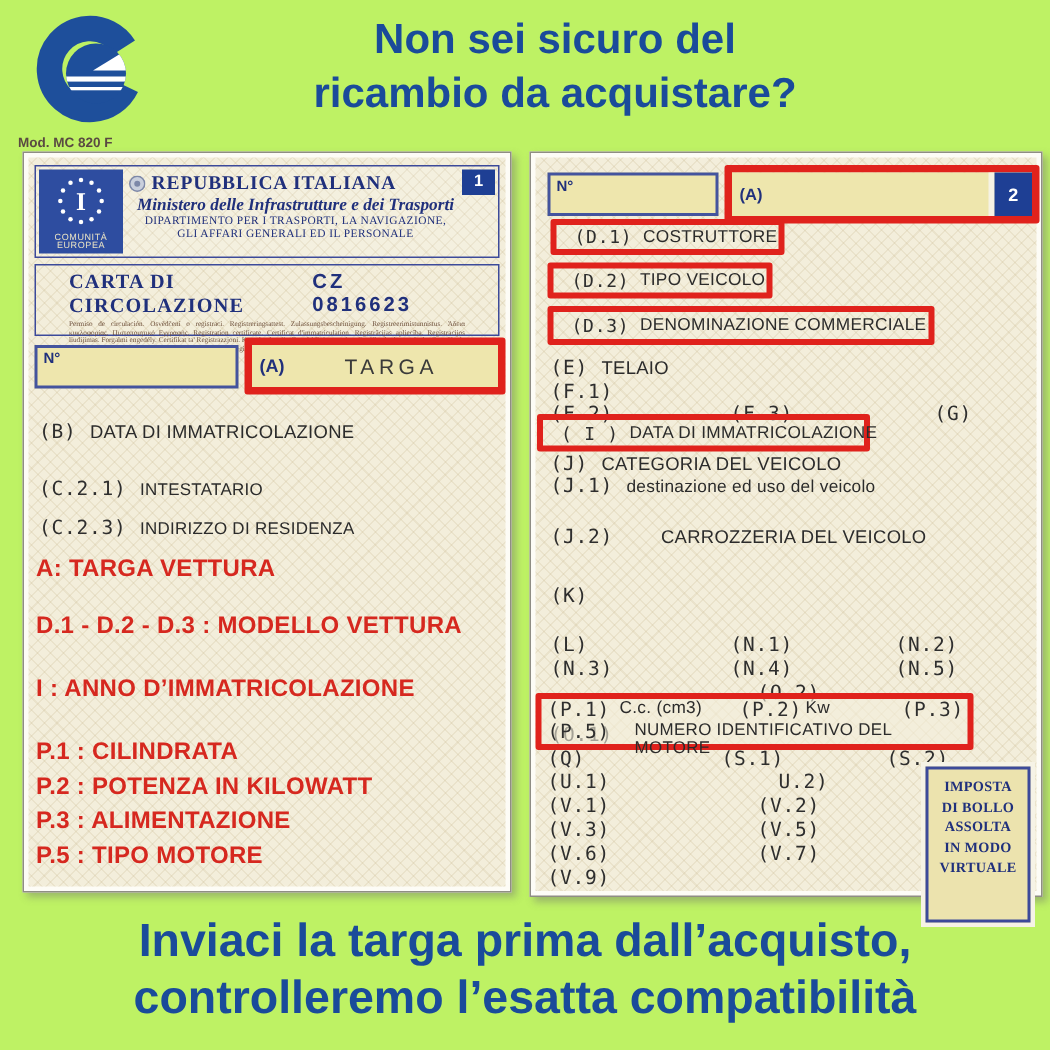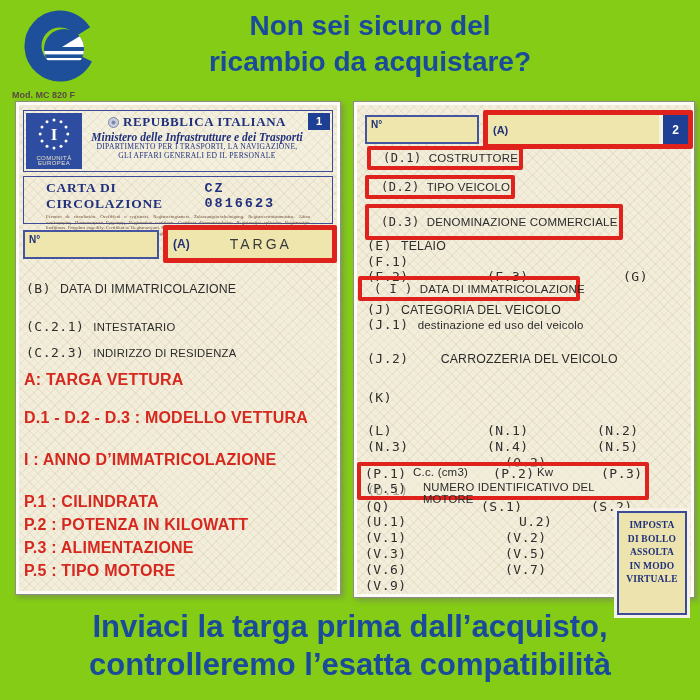--- a/index.html
+++ b/index.html
@@ -1,18 +1,18 @@
 <!DOCTYPE html>
 <html><head>
 <meta charset="utf-8">
 <style>
   * { margin:0; padding:0; box-sizing:border-box; }
   html,body { background:#ffffff; }
   .canvas {
-    position:relative; width:700px; height:700px; background:#84cc16;
+    position:relative; width:700px; height:700px; background:#bef264;
     font-family:"Liberation Sans", sans-serif; overflow:hidden;
   }
   
   .logo { position:absolute; left:24px; top:6px; width:72px; height:80px; }
   .headline {
     position:absolute; left:70px; top:8px; width:600px; text-align:center;
     color:#1a4b9a; font-weight:bold; font-size:28px; line-height:36px; letter-spacing:0;
   }
   .mod-label { position:absolute; left:12px; top:90px; font-size:9px; font-weight:bold; color:#5a4a42; }
   
@@ -33,37 +33,37 @@
   .header-box {
     position:absolute; left:4px; top:5px; width:310px; height:62px;
     border:1px solid #3c4a9a; background:rgba(255,255,255,.12);
   }
   .eu-box {
     position:absolute; left:2px; top:2px; width:56px; height:56px;
     background:#2e4da0; text-align:center; overflow:hidden;
   }
   .eu-box .eu-caption { color:#e9e3c4; font-size:6px; line-height:7px; letter-spacing:.4px; margin-top:-2px; }
   .mast { position:absolute; left:62px; top:3px; width:222px; text-align:center; color:#20307c; }
-  .mast-title-row { display:flex; align-items:center; justify-content:center; gap:4px; }
+  .mast-title-row { display:flex; align-items:center; gap:4px; }
   .mast-title { font-family:"Liberation Serif", serif; font-weight:bold; font-size:13px; letter-spacing:.6px; }
   .mast-ministry { font-family:"Liberation Serif", serif; font-weight:bold; font-style:italic; font-size:11.5px; margin-top:1px; }
   .mast-dept { font-family:"Liberation Serif", serif; font-size:7.6px; line-height:8.6px; letter-spacing:.3px; }
   .page-badge {
     position:absolute; background:#1e3f94; color:#fff; font-weight:bold; font-size:11px;
     width:22px; height:17px; line-height:17px; text-align:center;
   }
   .page-badge-1 { right:2px; top:2px; }
   
   .carta-box {
     position:absolute; left:4px; top:71px; width:310px; height:48px;
     border:1px solid #3c4a9a; padding:3px 22px 2px;
   }
   .carta-row { display:flex; align-items:baseline; }
   .carta-title { font-family:"Liberation Serif", serif; font-weight:bold; font-size:13.5px; letter-spacing:.8px; color:#20307c; }
-  .carta-serial { font-family:Liberation Mono, monospace; font-weight:bold; font-size:13.5px; letter-spacing:2px; color:#20307c; margin-left:auto; margin-right:22px; }
+  .carta-serial { font-family:Liberation Sans, sans-serif; font-weight:bold; font-size:13.5px; letter-spacing:2px; color:#20307c; margin-left:auto; margin-right:22px; }
   .carta-multilingual { margin-top:2px; font-size:4.8px; line-height:5.6px; color:#6d4f3a; text-align:justify; font-family:"Liberation Serif", serif; }
   
   .field {
     position:absolute; background:#eee6ad; border:2px solid #44549e;
     font-size:10px; font-weight:bold; color:#20307c; padding:2px 4px;
   }
   .redbox { position:absolute; border:4px solid #e0221c; border-radius:2px; }
   .redbox-thick { border-width:5px; }
   .targa-inner { display:flex; align-items:center; height:100%; background:#eee6ad; }
   .targa-code { font-size:12px; font-weight:bold; color:#20307c; padding-left:5px; }
@@ -224,21 +224,21 @@
           <span class="code">(D.1)</span>
           <span class="lbl">COSTRUTTORE</span>
         </div>
       </div>
       <div class="redbox" style="left:8px; top:70px; width:150px; height:24px;">
         <div class="hl-inner">
           <span class="code">(D.2)</span>
           <span class="lbl">TIPO VEICOLO</span>
         </div>
       </div>
-      <div class="redbox" style="left:8px; top:99px; width:258px; height:36px;">
+      <div class="redbox" style="left:8px; top:99px; width:258px; height:26px;">
         <div class="hl-inner">
           <span class="code">(D.3)</span>
           <span class="lbl">DENOMINAZIONE COMMERCIALE</span>
         </div>
       </div>
 
       <div class="row" style="left:10px; top:133px;">
         <span class="code">(E)</span>
         <span class="lbl">TELAIO</span>
       </div>

